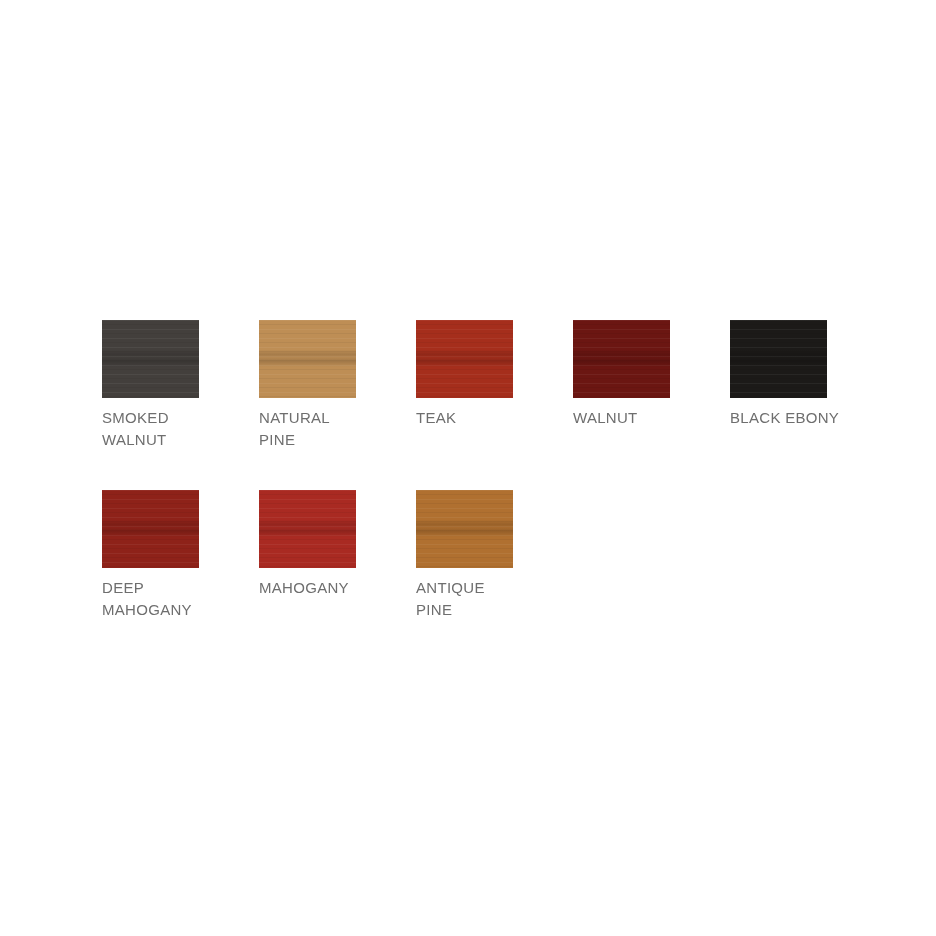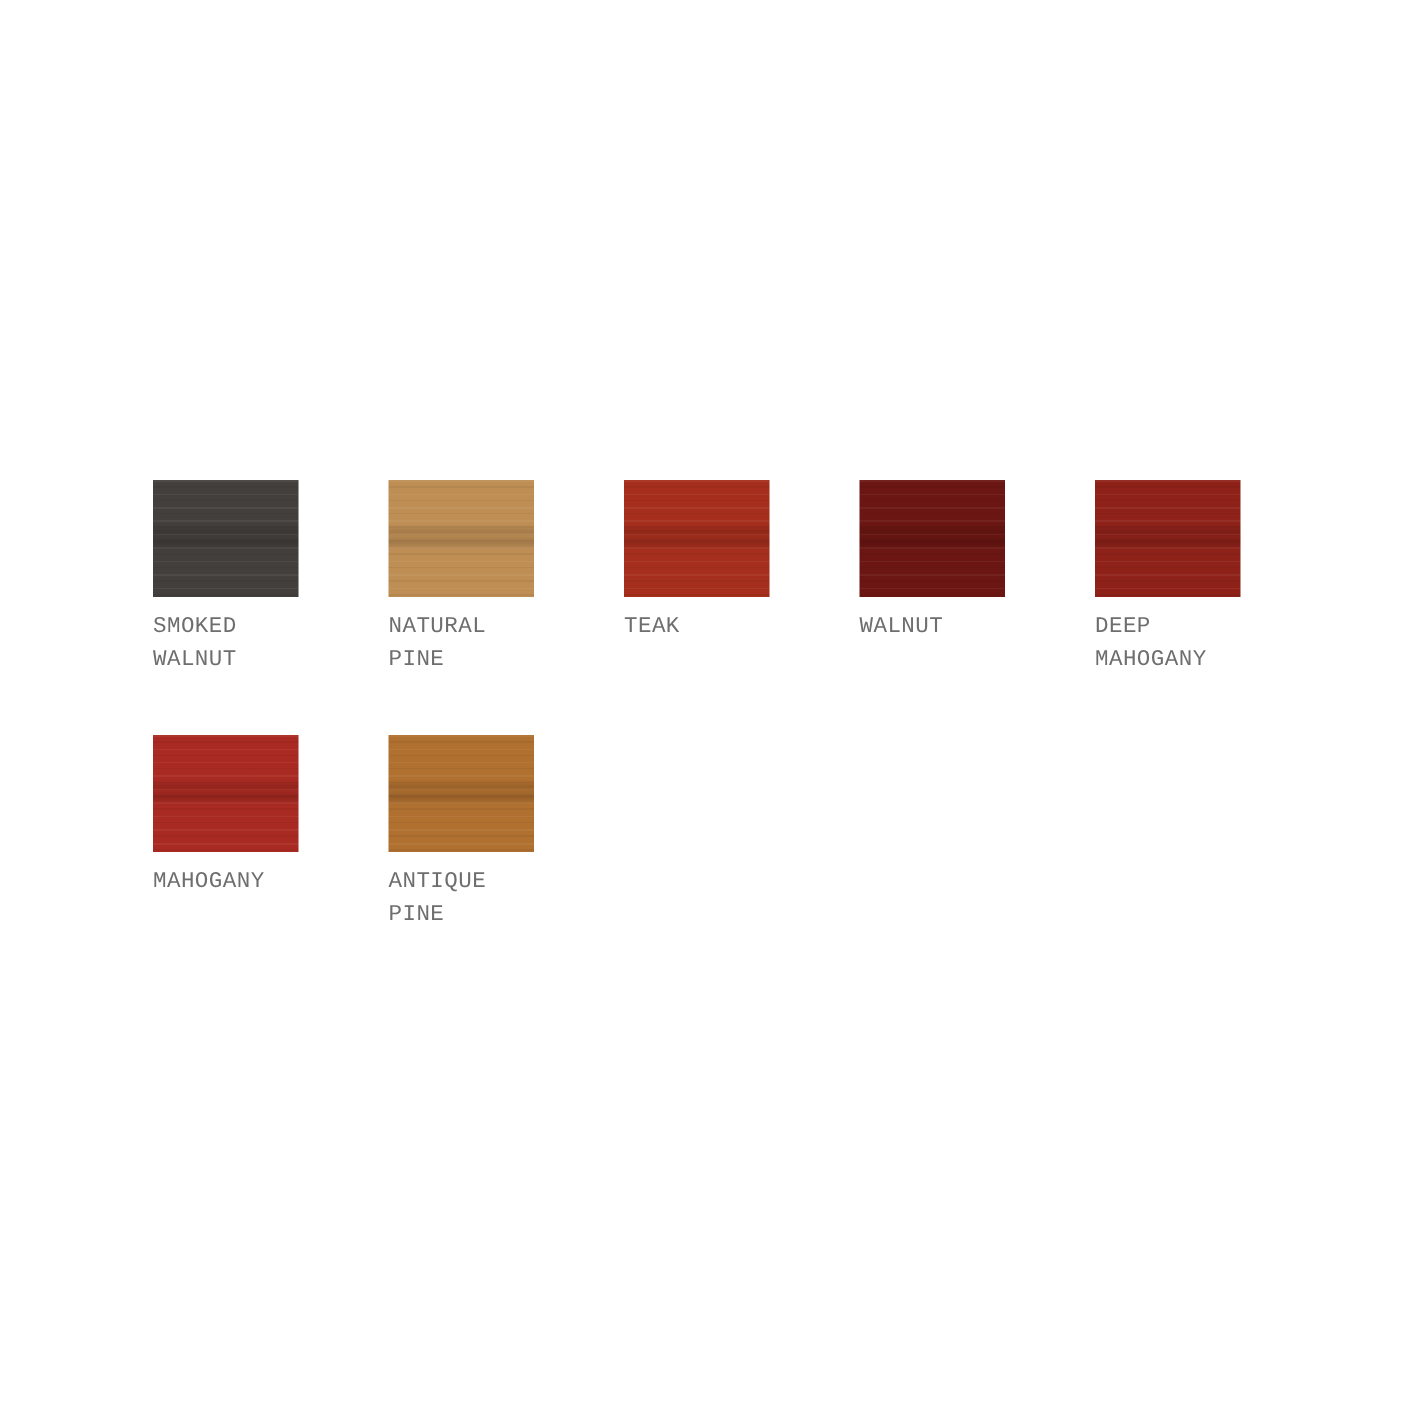--- a/index.html
+++ b/index.html
@@ -84,21 +84,20 @@
 
   .swatch-label {
     margin-top: 9px;
     width: 140px;
     color: #6e6e6e;
     font-size: 15px;
     line-height: 22px;
     letter-spacing: 0.3px;
     text-transform: uppercase;
     white-space: pre-line;
-    font-family: Liberation Mono, monospace;
   }
 </style>
 </head>
 <body>
 
 <div class="swatch-board">
   <div class="swatch-grid" id="swatch-grid">
       <div class="swatch-cell">
         <div class="swatch-chip" style="background-color: rgb(67, 63, 60);"></div>
         <div class="swatch-label">SMOKED
@@ -111,20 +110,24 @@
       </div>
       <div class="swatch-cell">
         <div class="swatch-chip" style="background-color: rgb(165, 46, 28);"></div>
         <div class="swatch-label">TEAK</div>
       </div>
       <div class="swatch-cell">
         <div class="swatch-chip" style="background-color: rgb(107, 22, 18);"></div>
         <div class="swatch-label">WALNUT</div>
       </div>
       <div class="swatch-cell">
+        <div class="swatch-chip" style="background-color: rgb(28, 26, 24);"></div>
+        <div class="swatch-label">BLACK EBONY</div>
+      </div>
+      <div class="swatch-cell">
         <div class="swatch-chip" style="background-color: rgb(142, 34, 25);"></div>
         <div class="swatch-label">DEEP
 MAHOGANY</div>
       </div>
       <div class="swatch-cell">
         <div class="swatch-chip" style="background-color: rgb(169, 42, 34);"></div>
         <div class="swatch-label">MAHOGANY</div>
       </div>
       <div class="swatch-cell">
         <div class="swatch-chip" style="background-color: rgb(176, 112, 48);"></div>

